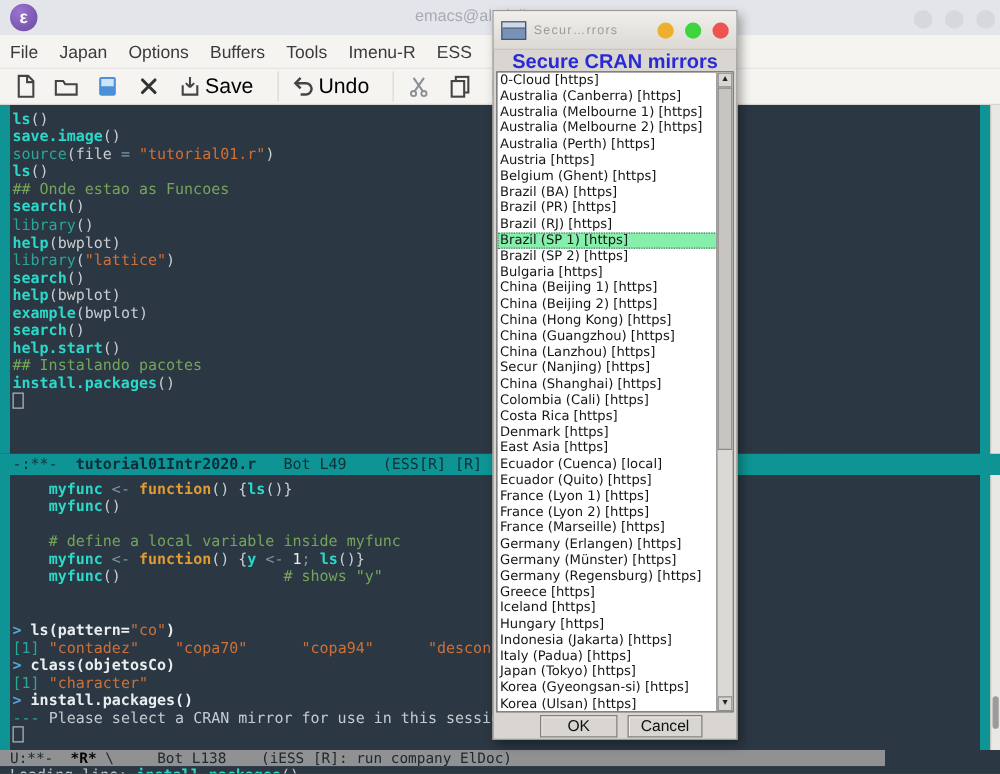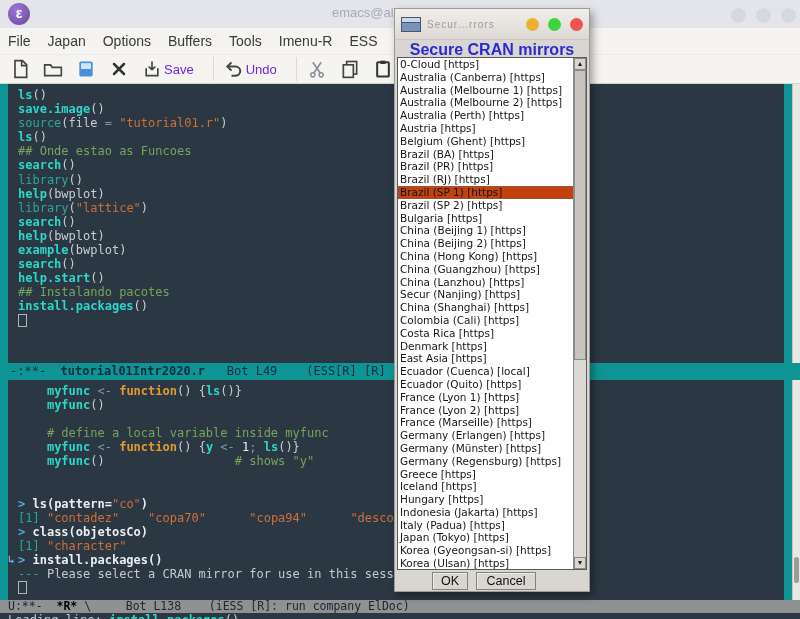--- a/index.html
+++ b/index.html
@@ -13,24 +13,24 @@
               color:#fff;font-size:14px;font-weight:bold;text-align:center;line-height:21px;}
   #frame-title{position:absolute;left:332px;top:5px;font-size:13px;color:#a7abb2;white-space:nowrap;}
   .win-circle{position:absolute;top:8px;width:15px;height:15px;border-radius:50%;background:#d5d8dd;}
   #menubar{position:absolute;left:0;top:28px;width:800px;height:27px;background:#f5f4f1;
            border-bottom:1px solid #eceae6;display:flex;align-items:center;padding-left:8px;box-sizing:border-box;}
   .menu-item{font-size:14px;color:#3a3a3a;margin-right:17px;white-space:nowrap;cursor:default;}
   #toolbar{position:absolute;left:0;top:55px;width:800px;height:29px;background:#f5f4f1;
            border-bottom:1px solid #d8d6d2;display:flex;align-items:center;padding-left:8px;box-sizing:border-box;}
   .tb-btn{display:flex;align-items:center;margin-right:9px;padding:1px 2px;}
   .tb-btn svg{width:20px;height:20px;}
-  .tb-label{font-size:13px;color:#6d28d9;margin-left:2px;}
+  .tb-label{font-size:17px;color:#000000;margin-left:2px;}
   .tb-sep{width:1px;height:24px;background:#dcd9d4;margin:0 8px;}
   
-  .ewin{position:absolute;left:8px;width:632px;background:#2b3743;overflow:hidden;}
+  .ewin{position:absolute;left:0;width:632px;background:#2b3743;overflow:hidden;}
   .ewin pre{margin:0;padding:4px 0 0 10px;font-family:"DejaVu Sans Mono",monospace;
             font-size:12px;line-height:14.1px;}
   .code-line{position:relative;height:14.1px;white-space:pre;}
   .t-fn{color:#2bd8c9;font-weight:bold}
   .t-dim{color:#2aa79a}
   .t-str{color:#cd7038}
   .t-com{color:#75a55b}
   .t-txt{color:#c9ced3}
   .t-kw{color:#e29b33;font-weight:bold}
   .t-op{color:#7b9aa8}
@@ -40,21 +40,21 @@
   .t-msg{color:#c3cbd1}
   .t-num{color:#e9edf0}
   .t-cursor{display:inline-block;width:7px;height:11px;border:1px solid #aeb6bb;vertical-align:-1px}
   .t-arrow{position:absolute;left:-10px;top:0;color:#6cb2e4;font-weight:bold;font-size:11px}
   .scroll-strip{position:absolute;width:8px;background:#0e9494;}
   #modeline-top{position:absolute;left:0;top:363px;width:800px;height:17px;background:#0e9494;
                 font-family:"DejaVu Sans Mono",monospace;font-size:12px;line-height:17px;
                 padding-left:10px;box-sizing:border-box;white-space:pre;z-index:2;}
   .t-ml{color:#113038}
   .t-mlb{color:#0b2d3a;font-weight:bold}
-  #modeline-bottom{position:absolute;left:0;top:600px;width:800px;height:13px;background:#8f9193;
+  #modeline-bottom{position:absolute;left:0;top:600px;width:708px;height:13px;background:#8f9193;
                    font-family:"DejaVu Sans Mono",monospace;font-size:11.5px;line-height:13px;
                    padding-left:8px;box-sizing:border-box;white-space:pre;z-index:2;}
   .t-ml2{color:#22282c}
   .t-ml2b{color:#000;font-weight:bold}
   #echo-area{position:absolute;left:0;top:613px;width:800px;height:6px;background:#2b3743;
              overflow:hidden;font-family:"DejaVu Sans Mono",monospace;font-size:12px;line-height:14px;
              padding-left:8px;box-sizing:border-box;white-space:pre;z-index:2;}
   #right-teal{position:absolute;left:784px;top:84px;width:8px;height:516px;background:#0e9494;z-index:1;}
   #right-scrollbar{position:absolute;left:792px;top:84px;width:8px;height:516px;background:#eae8e5;
                    border-left:1px solid #c9c6c1;box-sizing:border-box;z-index:1;}
@@ -66,33 +66,33 @@
                 border-bottom:1px solid #c9c6c1;padding:0 6px;}
   #dlg-win-icon{width:20px;height:15px;background:#7793b8;border:1px solid #47566c;box-sizing:border-box;margin-right:6px;}
   #dlg-win-icon div{height:4px;background:#cdd9e8;border-bottom:1px solid #47566c;}
   #dlg-title{flex:1;font-size:10px;color:#9c9c9c;letter-spacing:1px;white-space:nowrap;overflow:hidden;}
   .dlg-circle{width:13px;height:13px;border-radius:50%;margin-left:9px;}
   #dlg-heading{height:16px;text-align:center;font-size:16px;font-weight:bold;color:#2a2ad4;padding-top:1px;}
   #dlg-list{position:relative;margin:0 2px;height:513px;background:#fff;border:1px solid #5a5a5a;
             box-sizing:border-box;overflow:hidden;}
   .mirror-item{font-size:10.5px;line-height:12.8px;height:12.8px;color:#161616;padding-left:2px;
                white-space:nowrap;font-family:"DejaVu Sans",sans-serif;}
-  .mirror-item.selected{background:#c2410c;outline:1px dotted #6a6a6a;outline-offset:-1px;}
+  .mirror-item.selected{background:#86efac;outline:1px dotted #6a6a6a;outline-offset:-1px;}
   #dlg-vscroll{position:absolute;right:0;top:0;bottom:0;width:13px;background:#dcd9d4;
                border-left:1px solid #8a8a8a;box-sizing:border-box;}
   .vs-btn{position:absolute;left:0;width:12px;height:12px;background:#d9d6d1;border:1px solid #8a8a8a;
           box-sizing:border-box;font-size:7px;line-height:10px;text-align:center;color:#222;}
   #vs-up{top:0;} #vs-down{bottom:0;}
   #vs-thumb{position:absolute;left:0;top:12px;width:12px;height:290px;background:#c8c5c0;
             border:1px solid #8a8a8a;box-sizing:border-box;}
   #dlg-buttons{height:20px;margin-top:1px;display:flex;align-items:center;}
   .dlg-btn{height:18px;border:1px solid #84817c;background:#d9d6d1;box-sizing:border-box;
            font-size:12.5px;color:#111;text-align:center;line-height:16px;
            box-shadow:inset 1px 1px 0 #f0eeea;}
-  #btn-ok{width:36px;margin-left:37px;}
+  #btn-ok{width:62px;margin-left:37px;}
   #btn-cancel{width:60px;margin-left:8px;}
 </style>
 </head>
 <body>
 
 <div id="frame">
 
   <div id="titlebar">
     <div id="emacs-logo">ε</div>
     <div id="frame-title">emacs@aledall</div>

